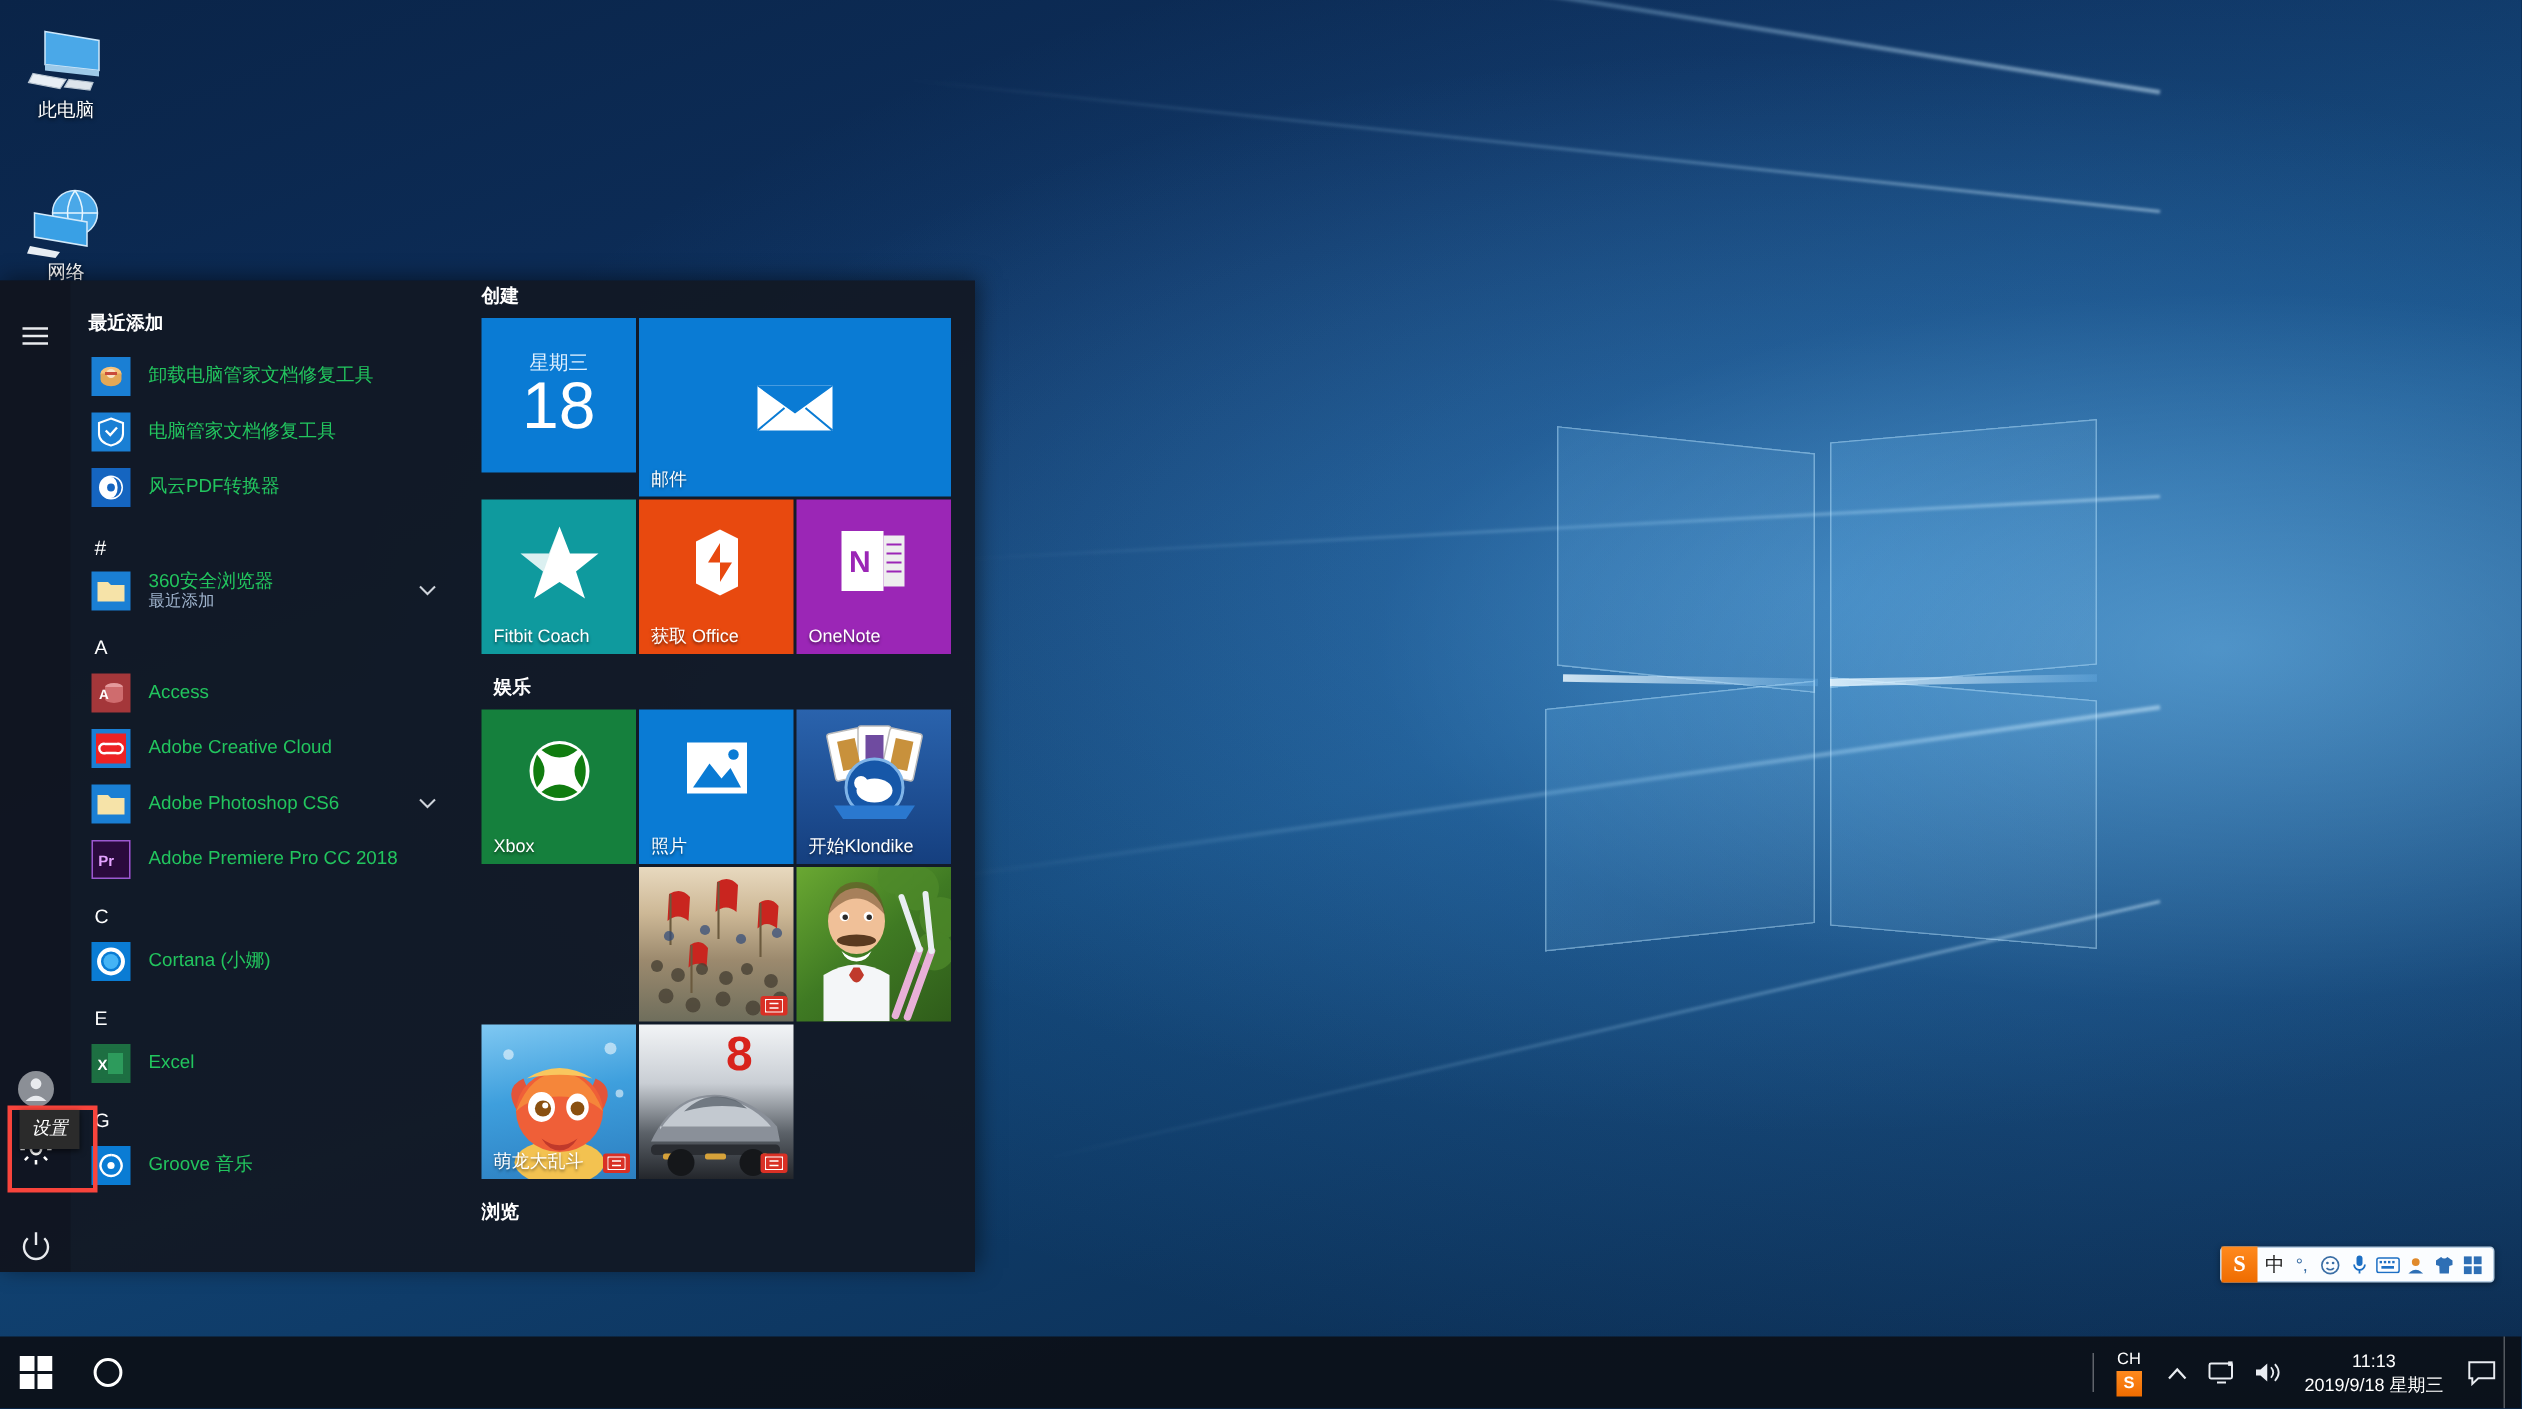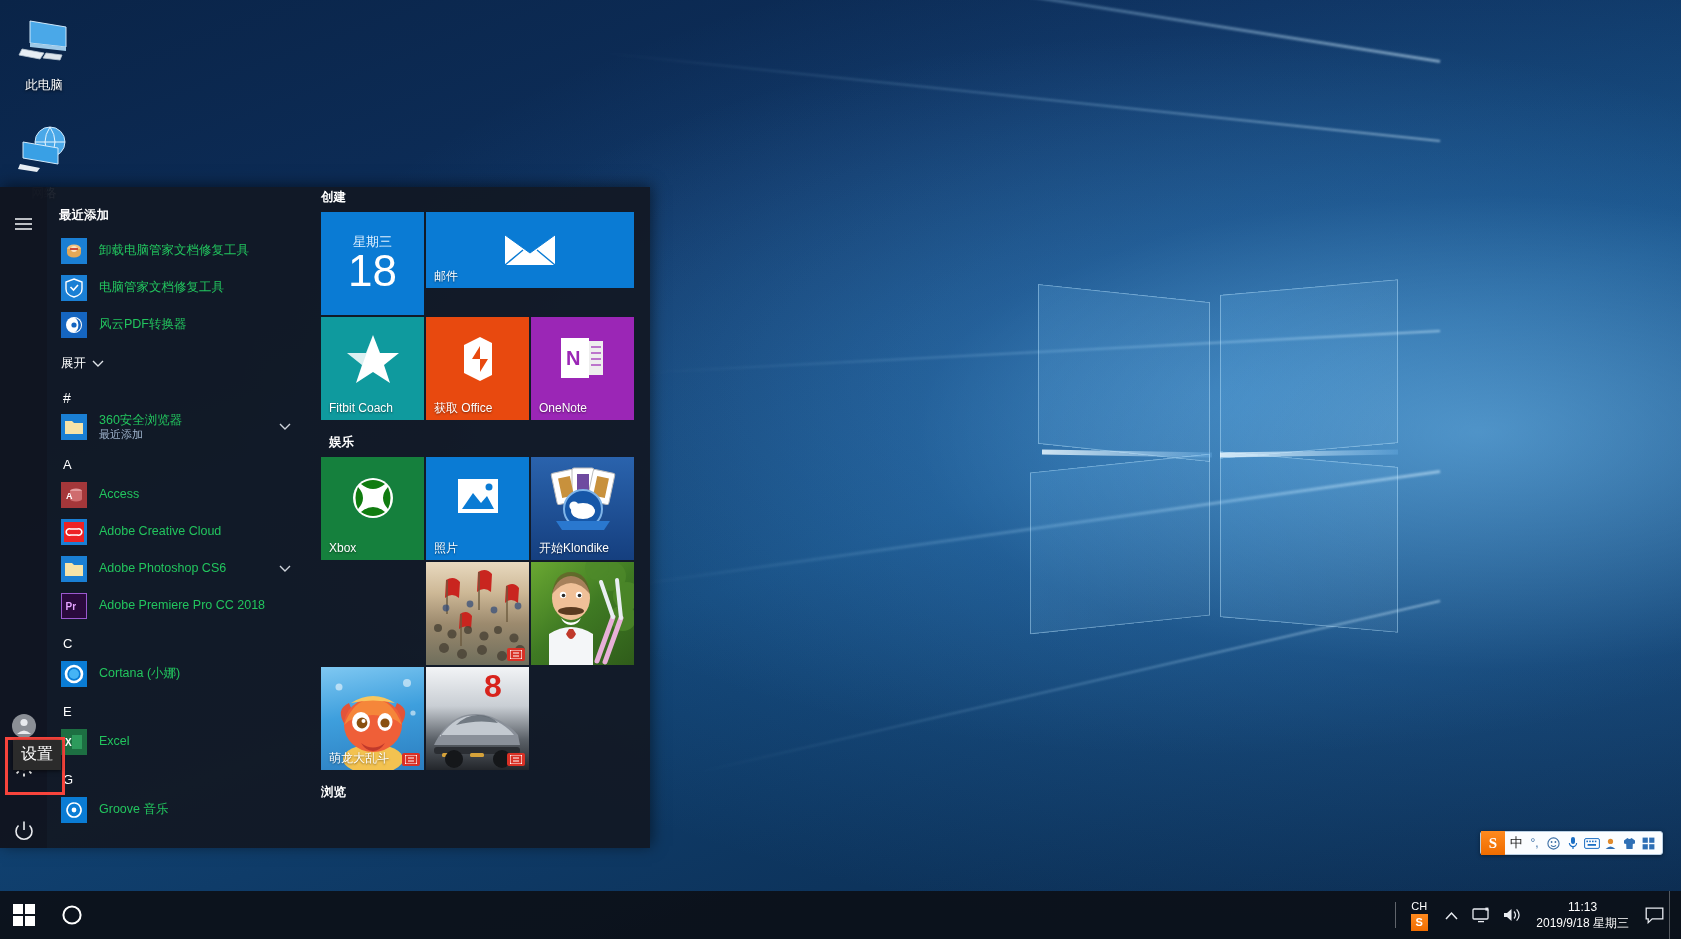--- a/index.html
+++ b/index.html
@@ -39,21 +39,21 @@
     background: linear-gradient(90deg, rgba(235,248,255,0.85), rgba(120,190,245,0.25));
     height: 5px;
   }
 
   
   .desk-icon {
     position: absolute; width: 76px; text-align: center;
     color: #fff; font-size: 12.5px; text-shadow: 0 1px 3px rgba(0,0,0,0.85);
   }
   .desk-icon .glyph { height: 52px; display:flex; align-items:center; justify-content:center; }
-  .desk-icon .cap { margin-top: 12px; line-height: 15px; }
+  .desk-icon .cap { margin-top: 0; line-height: 15px; }
 
   
   #start {
     position: absolute; left: 0; top: 187px; width: 650px; height: 661px;
     background: rgba(18,24,36,0.94);
     display: flex;
     box-shadow: 2px -2px 14px rgba(0,0,0,0.5);
   }
   #rail {
     width: 47px; height: 100%; background: rgba(15,20,31,0.70);
@@ -69,23 +69,24 @@
   .rail-btn.settings { top: 555px; }
   .rail-btn.power { top: 620px; }
 
   
   #settings-highlight {
     position: absolute; left: 5px; top: 550px; width: 60px; height: 58px;
     border: 3px solid #f8443c; z-index: 40; pointer-events: none;
   }
   #settings-tooltip {
     position: absolute; left: 13px; top: 553px; z-index: 41;
-    background: #2b2b2b; color: #fff; font-size: 16px;
+    background: #2b2b2b; color: #fff; font-size: 12px;
     padding: 4px 8px 5px; white-space: nowrap;
     box-shadow: 0 1px 4px rgba(0,0,0,0.6);
+    font-style: italic;
   }
 
   
   #applist {
     width: 258px; height: 100%; overflow: hidden; position: relative;
     padding-top: 14px;
   }
   .section-head {
     font-size: 12.5px; color: #ffffff; font-weight: bold;
     padding: 6px 0 8px 12px;
@@ -121,21 +122,21 @@
   .tile-group-head {
     font-size: 12.5px; color: #fff; font-weight: bold;
     margin: 0 0 6px 8px;
   }
   .tile-grid { display: flex; flex-wrap: wrap; gap: 2px; margin-left: 8px; }
   .tile {
     position: relative; overflow: hidden; color: #fff;
     display: flex; align-items: flex-end;
   }
   .tile.w1 { width: 103px; height: 103px; }
-  .tile.w2 { width: 208px; height: 76px; font-family: Liberation Serif, serif; }
+  .tile.w2 { width: 208px; height: 119px; font-family: Liberation Serif, serif; }
   .tile .tlabel {
     position: absolute; left: 8px; bottom: 5px;
     font-size: 12px; line-height: 14px; text-shadow: 0 1px 2px rgba(0,0,0,0.5);
   }
   .tile .ticon {
     position: absolute; inset: 0; display: flex;
     align-items: center; justify-content: center;
   }
   .tile .badge {
     position: absolute; right: 4px; bottom: 4px;
@@ -306,28 +307,20 @@
           <circle cx="11" cy="11" r="8" fill="#fff"></circle>
           <path d="M11 4 a7 7 0 0 1 0 14 a4.4 7 0 0 0 0 -14" fill="#1565c0"></path>
           <circle cx="11" cy="11" r="2.6" fill="#1565c0"></circle>
         </svg>
       </div>
       <div>
           <div class="label">风云PDF转换器</div>
         </div>
     </div>
 
-    <div class="expand-row">
-      <span>展开</span>
-      <span>
-        <svg width="12" height="8" viewBox="0 0 12 8">
-            <path d="M1 1 L6 6 L11 1" fill="none" stroke="#dfe3e8" stroke-width="1.4"></path>
-          </svg>
-      </span>
-    </div>
 
     <div class="hashmark">#</div>
     <div class="app-row">
       <div class="ico" style="background:#1a7fd4;">
         <svg width="20" height="18" viewBox="0 0 20 18">
           <path d="M1 3 h7 l2 2 h9 v11 H1 z" fill="#f6e3a8"></path>
         </svg>
       </div>
       <div>
         <div class="label">360安全浏览器</div>

